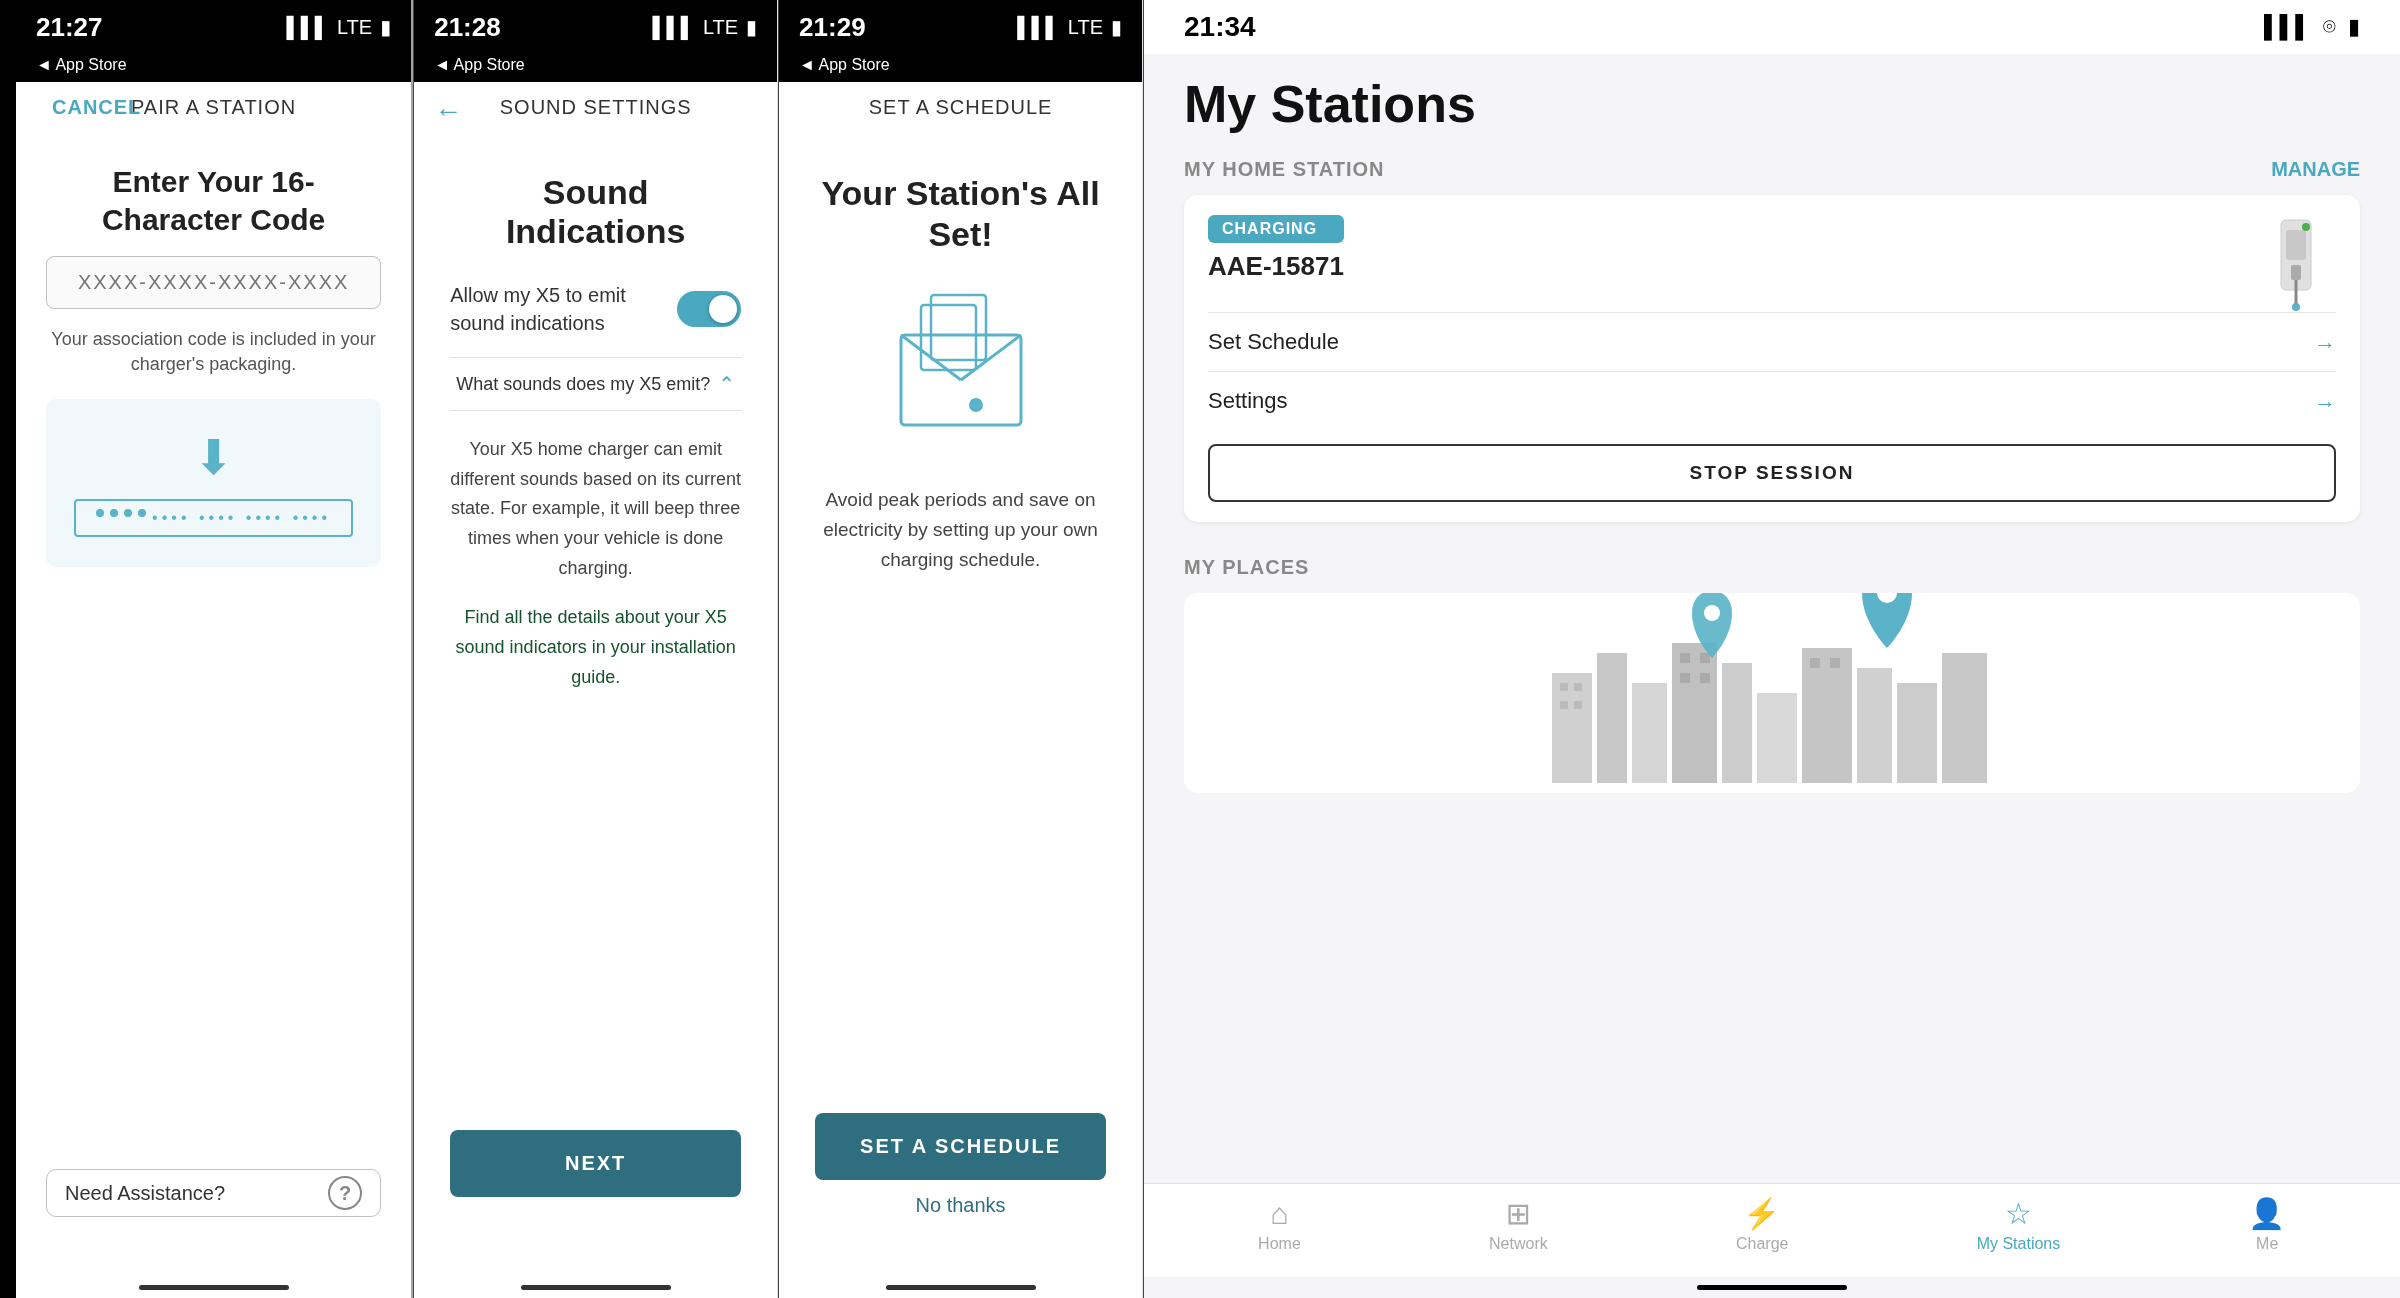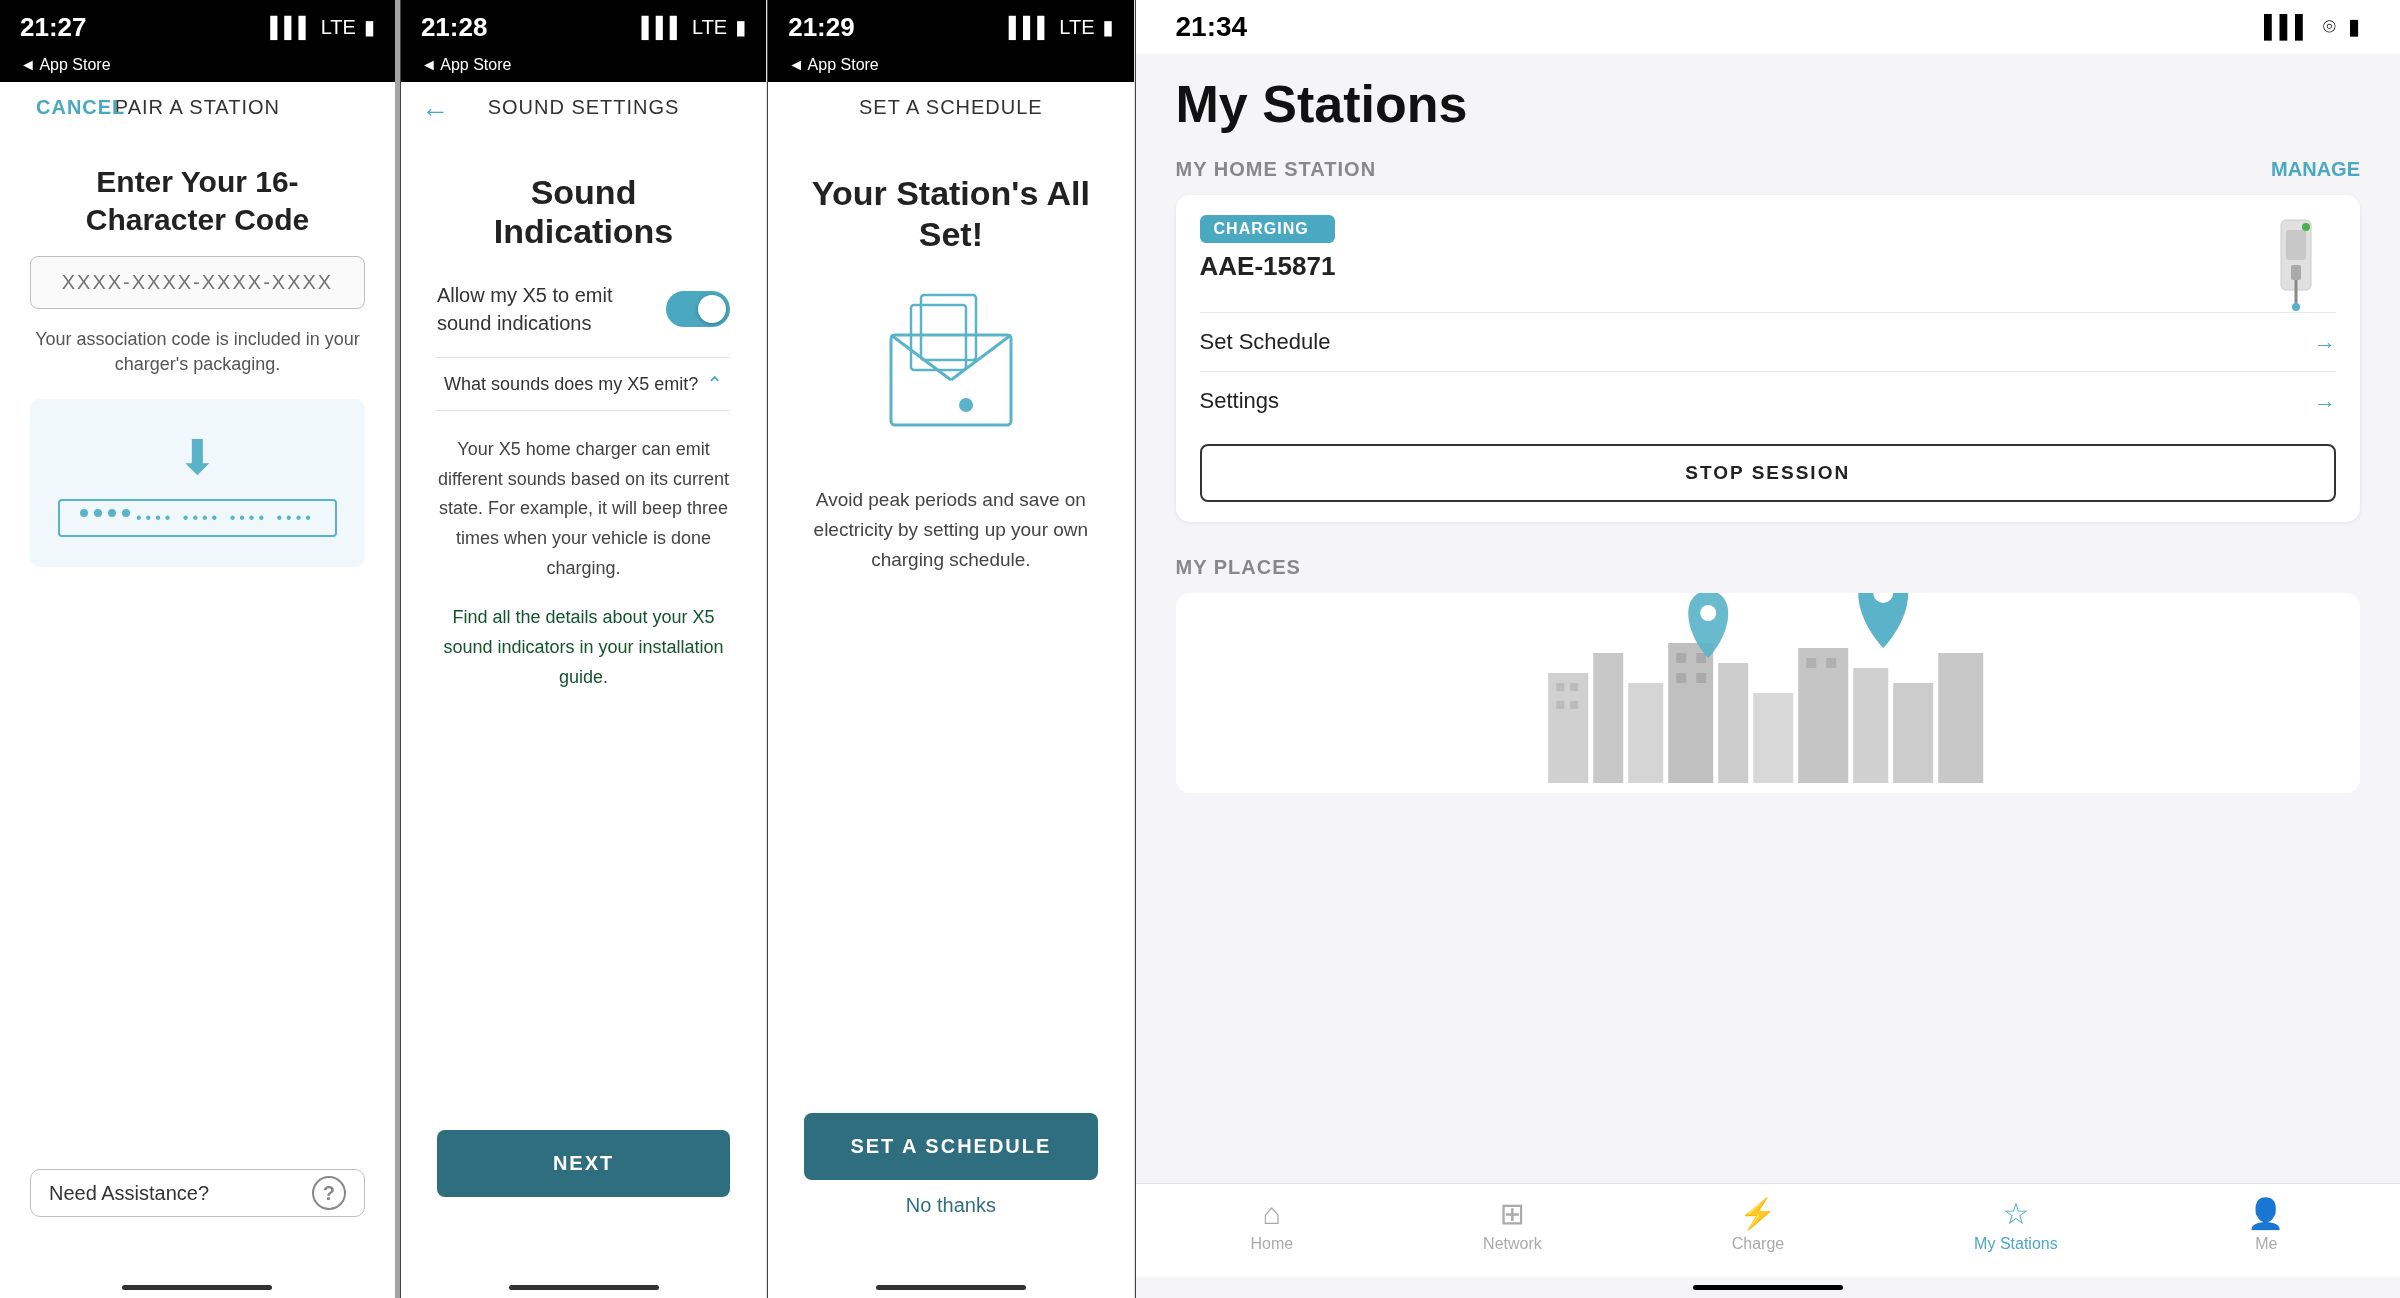--- a/index.html
+++ b/index.html
@@ -41,21 +41,22 @@
       display: flex;
       align-items: center;
       gap: 8px;
       font-size: 20px;
       color: #fff;
     }
 
     
     .panel-1 {
       width: 406px;
-      border-right: 5px solid #a3a3a3;
+      border-right: 2px solid #a3a3a3;
+      margin-left: 16px;
     }
     .panel-2 {
       width: 372px;
       border-right: 1px solid #e0e0e0;
     }
     .panel-3 {
       width: 372px;
       border-right: 1px solid #e0e0e0;
     }
     .panel-4 {

